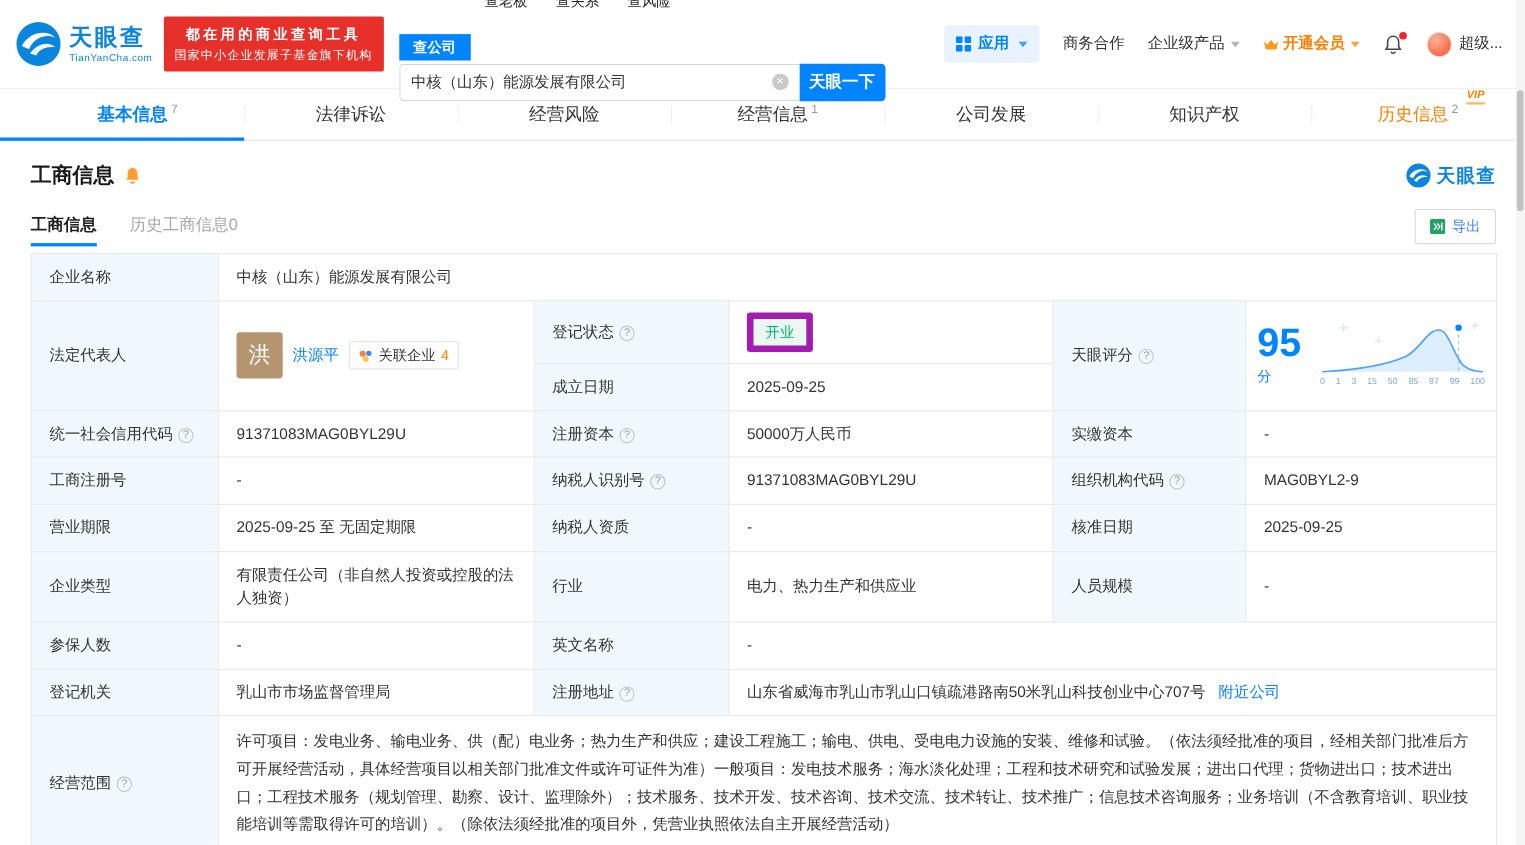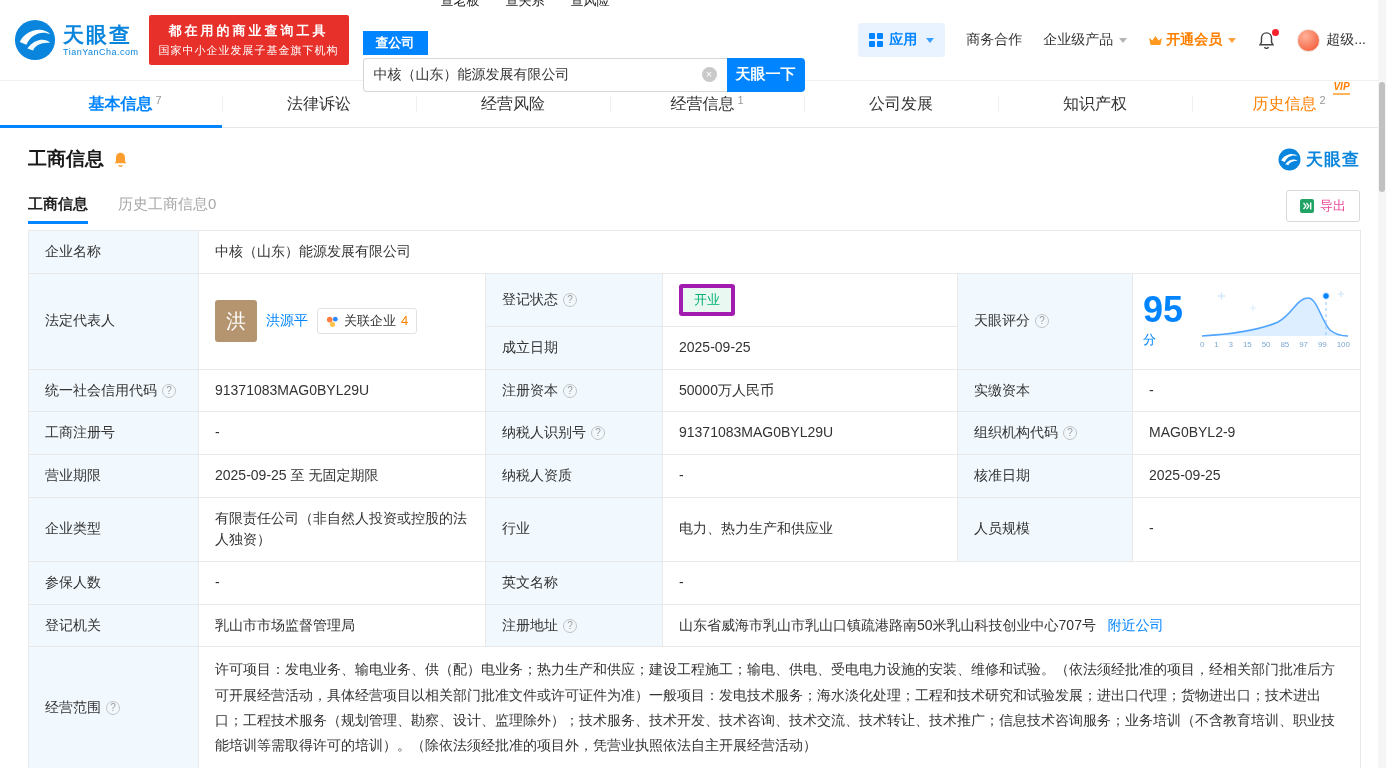--- a/index.html
+++ b/index.html
@@ -63,41 +63,41 @@
   .section-title { font-size:19px; font-weight:bold; color:#1a1a1a; display:flex; align-items:center; gap:8px; }
   .watermark { margin-left:auto; display:flex; align-items:center; gap:5px; }
   .watermark .wm-text { font-size:17px; color:#0a85dd; font-weight:bold; letter-spacing:1px; }
 
   .subtab-row { display:flex; align-items:center; padding:18px 26px 0 28px; }
   .subtab { font-size:15px; padding-bottom:10px; position:relative; cursor:pointer; }
   .subtab.active { font-weight:bold; color:#222; }
   .subtab.active::after { content:""; position:absolute; left:0; right:0; bottom:0; height:3px; background:#0084ff; }
   .subtab.muted { color:#a8a8a8; margin-left:30px; }
   .export-btn { margin-left:auto; display:flex; align-items:center; gap:6px; border:1px solid #d9d9d9;
-    border-radius:3px; padding:6px 13px; font-size:13px; color:#ec4899; background:#fff; cursor:pointer; margin-bottom:6px; }
+    border-radius:3px; padding:6px 13px; font-size:13px; color:#3b82f6; background:#fff; cursor:pointer; margin-bottom:6px; }
 
   
   .info-table { border-collapse:collapse; margin:2px 26px 0 28px; width:1332px; table-layout:fixed; }
   .info-table td { border:1px solid #e9e9e9; padding:10px 16px; font-size:14px; color:#333;
     line-height:1.55; vertical-align:middle; word-break:break-all; }
   td.lbl { background:#f2f9fe; color:#333; }
   .q { display:inline-block; width:14px; height:14px; border:1px solid #c3c3c3; border-radius:50%; color:#9b9b9b;
     font-size:10px; line-height:12px; text-align:center; margin-left:5px; vertical-align:1px; cursor:pointer; }
   .q::after { content:"?"; }
   a.blue-link { color:#0084ff; text-decoration:none; cursor:pointer; }
 
   .rep { display:flex; align-items:center; gap:9px; }
   .rep-avatar { width:42px; height:42px; background:#b5956f; color:#fff; font-size:20px; border-radius:3px;
     display:flex; align-items:center; justify-content:center; flex:0 0 auto; }
   .rel-badge { display:inline-flex; align-items:center; gap:5px; border:1px solid #e2e2e2; border-radius:3px;
     padding:2px 8px; font-size:13px; color:#333; cursor:pointer; background:#fff; white-space:nowrap; }
   .rel-badge b { color:#ff8000; font-weight:normal; }
 
   .status-open { display:inline-block; padding:2px 11px; font-size:13px; color:#00b173; background:#e9f9f2;
-    border:4px solid #a21caf; border-radius:3px; }
+    border:6px solid #a21caf; border-radius:3px; }
 
   .score-cell { display:flex; align-items:center; gap:16px; }
   .score-num { font-size:36px; color:#0084ff; font-weight:bold; line-height:1; }
   .score-unit { font-size:13px; color:#0084ff; }
   .score-chart { display:flex; flex-direction:column; }
   .score-axis { display:flex; justify-content:space-between; width:150px; font-size:8px; color:#7fa9cf; margin-top:1px; }
 
   
   .scrollbar { position:fixed; top:0; right:0; width:8px; height:768px; background:#f5f5f5; }
   .scroll-thumb { position:absolute; top:82px; left:1px; width:6px; height:110px; border-radius:3px; background:#c1c1c1; cursor:pointer; }

